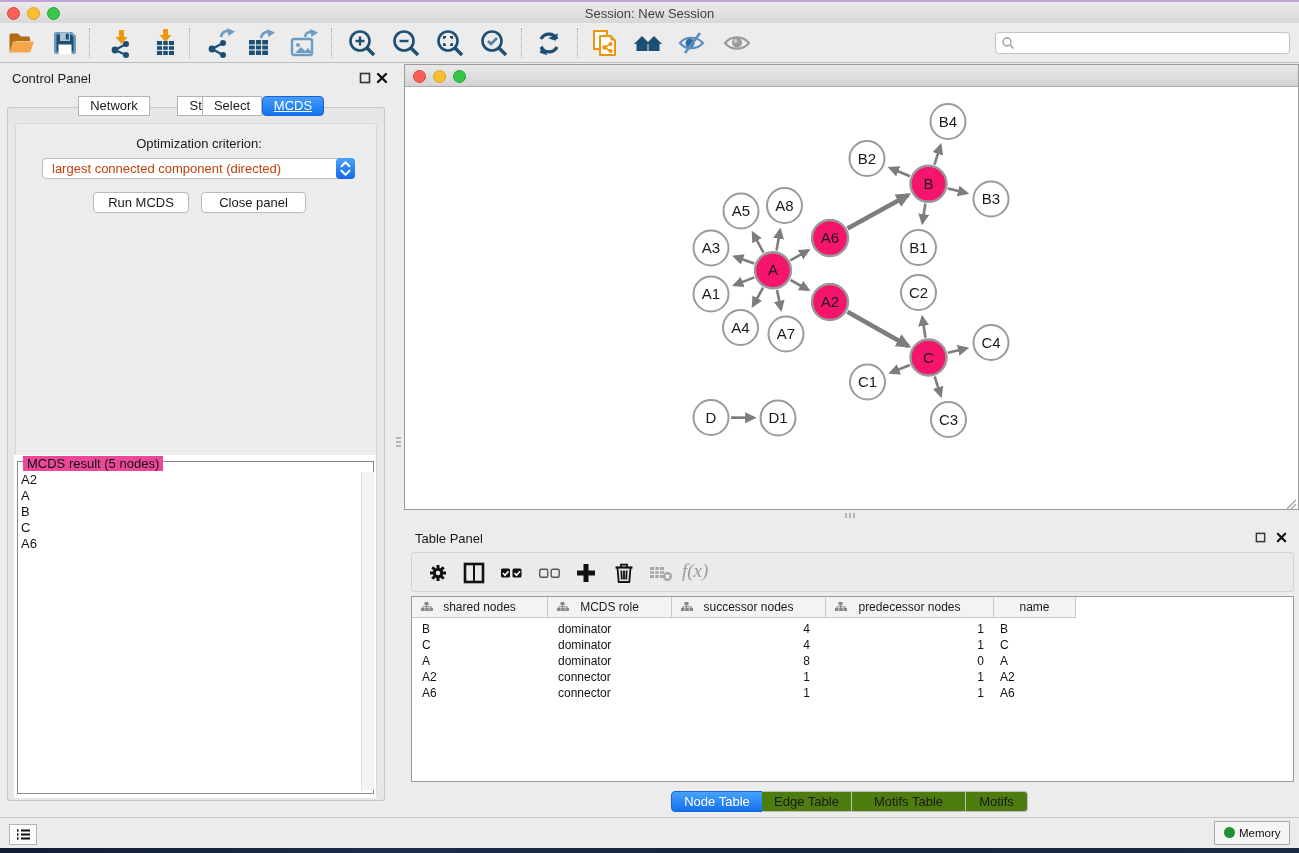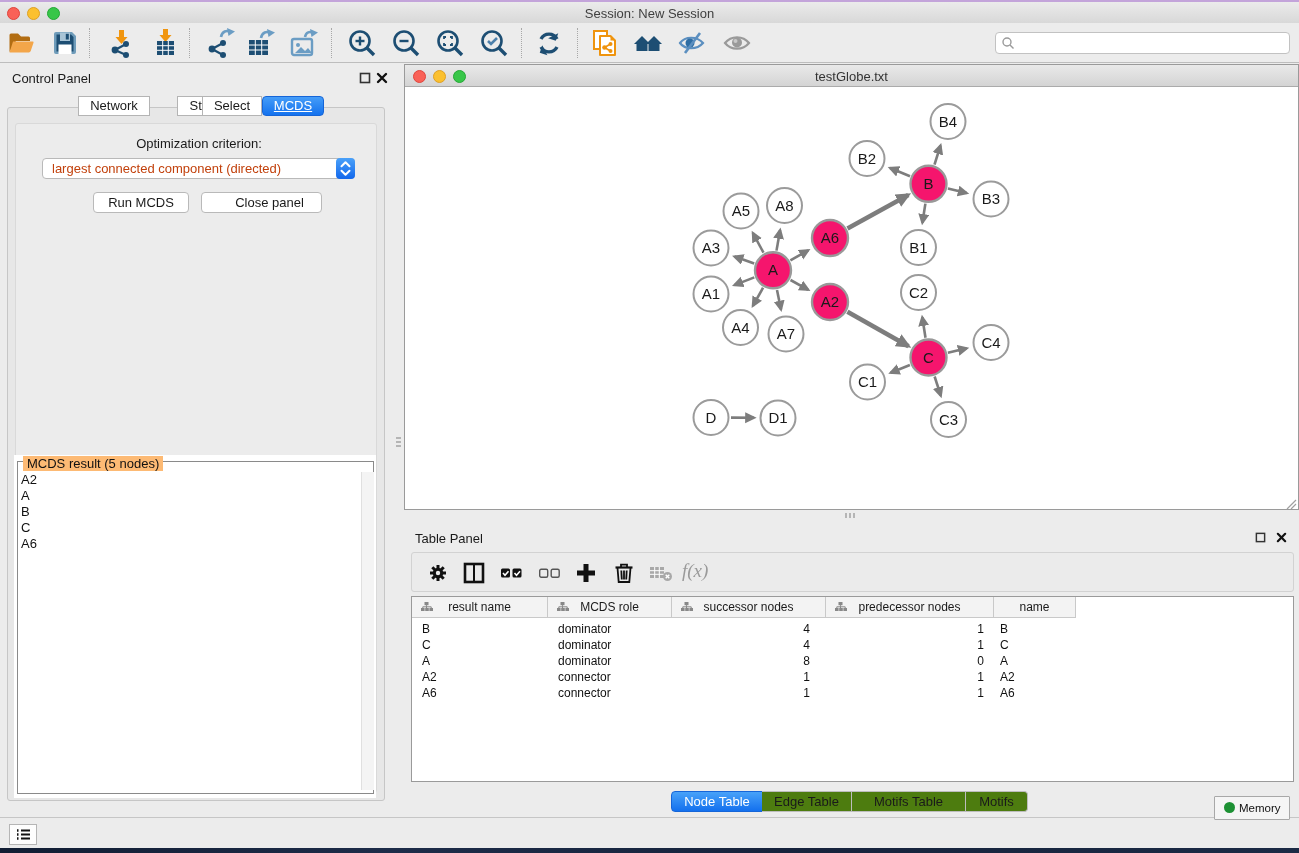--- a/index.html
+++ b/index.html
@@ -22,41 +22,41 @@
 .tabrow{top:96px;height:20px;font-size:13px;color:#1a1a1a;}
 .tab{position:absolute;top:0;height:18px;line-height:18px;text-align:center;background:#fff;border:1px solid #b4b4b4;}
 .tabsel{background:linear-gradient(#459df8,#1472ee);color:#fff;border:1px solid #1565d8;border-radius:4px;}
 #optlabel{left:0px;top:136px;width:398px;text-align:center;font-size:13px;color:#1a1a1a;}
 #combo{left:42px;top:158px;width:311px;height:19px;background:#fff;border:1px solid #b9b9b9;border-radius:4px;font-size:13px;color:#c2410c;line-height:19px;}
 #combobtn{left:336px;top:158px;width:19px;height:21px;background:linear-gradient(#4aa1f9,#1267ec);border-radius:4px;top:158px;}
 .btn{position:absolute;height:19px;background:#fff;border:1px solid #b9b9b9;border-radius:4px;font-size:13px;color:#1a1a1a;text-align:center;line-height:19px;}
 
 #mcdswhite{left:14px;top:455px;width:362px;height:343px;background:#fff;}
 #mcdsfs{left:17px;top:461px;width:355px;height:331px;border:1px solid #8a8a8a;border-right:1px solid #8a8a8a;}
-#mcdslegend{left:23px;top:456px;background:#fdba74;padding:0 4px;font-size:13px;color:#111;}
+#mcdslegend{left:23px;top:456px;background:#ec4899;padding:0 4px;font-size:13px;color:#111;}
 #mcdslist{left:21px;top:472px;width:340px;font-size:13px;color:#111;line-height:16.1px;}
 #mcdssb{left:361px;top:472px;width:12px;height:318px;background:#f4f4f4;border-left:1px solid #e0e0e0;}
 
 #netwin{left:404px;top:64px;width:895px;height:446px;border:1px solid #9a9a9a;background:#fff;box-sizing:border-box;}
 #nettitle{left:0;top:0;width:893px;height:21px;background:linear-gradient(#e9e9e9,#d4d4d4);border-bottom:1px solid #ababab;}
 #netname{left:0;top:4px;width:893px;text-align:center;font-size:13px;color:#333;}
 .wl{width:11px;height:11px;border-radius:50%;top:5px;}
 
 #tpanel{left:404px;top:510px;width:895px;height:308px;background:#ececec;}
 #tptitle{left:11px;top:21px;font-size:13px;color:#1a1a1a;}
 #tbbox{left:7px;top:42px;width:881px;height:38px;background:#ebebeb;border:1px solid #d2d2d2;border-radius:3px;}
 #ttable{left:7px;top:86px;width:881px;height:184px;background:#fff;border:1px solid #9a9a9a;}
 .th{position:absolute;top:0;height:20px;background:#f3f3f3;border-right:1px solid #c9c9c9;border-bottom:1px solid #c9c9c9;font-size:12px;color:#1a1a1a;text-align:center;line-height:20px;}
 .td{position:absolute;font-size:12px;color:#111;height:16px;line-height:16px;}
 
 .btab{position:absolute;top:281px;height:19px;background:#4d7c0f;border:1px solid #bdbdbd;font-size:13px;color:#1a1a1a;text-align:center;line-height:19px;}
 
 #statusbar{left:0;top:817px;width:1299px;height:31px;background:#ececec;border-top:1px solid #c6c6c6;}
 #listbtn{left:9px;top:824px;width:26px;height:19px;background:#fdfdfd;border:1px solid #b5b5b5;}
-#membtn{left:1214px;top:796px;width:74px;height:22px;background:#f5f5f5;border:1px solid #a8a8a8;border-radius:1px;font-size:11.5px;color:#111;}
+#membtn{left:1214px;top:821px;width:74px;height:22px;background:#f5f5f5;border:1px solid #a8a8a8;border-radius:1px;font-size:11.5px;color:#111;}
 #desktop{left:0;top:848px;width:1299px;height:5px;background:linear-gradient(90deg,#111d33,#1d2c49 30%,#16233c 60%,#1b2a45);}
 svg{display:block;}
 </style></head>
 <body>
 <div class="abs" id="topline"></div>
 <div class="abs" id="titlebar"></div>
 <div class="abs tl" style="left:7px;background:#f96157;border:0.5px solid #e0443c;"></div>
 <div class="abs tl" style="left:27px;background:#fbc02f;border:0.5px solid #dfa023;"></div>
 <div class="abs tl" style="left:47px;background:#38c649;border:0.5px solid #24a835;"></div>
 <div class="abs" id="title">Session: New Session</div>
@@ -215,33 +215,32 @@
   </div>
 <div class="abs" id="optlabel">Optimization criterion:</div>
 <div class="abs" id="combo"><span style="padding-left:9px;">largest connected component (directed)</span></div>
 <div class="abs" id="combobtn">
     <svg width="19" height="21" viewBox="0 0 19 21">
       <path d="M5.5 8.2 L9.5 4.2 L13.5 8.2" fill="none" stroke="#fff" stroke-width="2" stroke-linecap="round" stroke-linejoin="round"></path>
       <path d="M5.5 12.8 L9.5 16.8 L13.5 12.8" fill="none" stroke="#fff" stroke-width="2" stroke-linecap="round" stroke-linejoin="round"></path>
     </svg>
   </div>
 <div class="btn" style="left:93px;top:192px;width:94px;">Run MCDS</div>
-<div class="btn" style="left:201px;top:192px;width:103px;padding-left:16px;">Close panel</div>
+<div class="btn" style="left:201px;top:192px;width:103px;">Close panel</div>
 <div class="abs" id="mcdswhite"></div>
 <div class="abs" id="mcdsfs"></div>
 <div class="abs" id="mcdslegend">MCDS result (5 nodes)</div>
 <div class="abs" id="mcdslist">A2<br>A<br>B<br>C<br>A6</div>
 <div class="abs" id="mcdssb"></div>
 
 <div class="abs" id="netwin">
 <div class="abs" id="nettitle"></div>
 <div class="abs wl" style="left:8px;background:#f96157;border:0.5px solid #e0443c;"></div>
 <div class="abs wl" style="left:28px;background:#fbc02f;border:0.5px solid #dfa023;"></div>
 <div class="abs wl" style="left:48px;background:#38c649;border:0.5px solid #24a835;"></div>
-<div class="abs" id="netname">testGlobe.txt</div>
 <svg class="abs" style="left:1px;top:22px;" width="893" height="423" viewBox="0 0 893 423">
 <defs>
 <marker id="ah" markerWidth="5.4" markerHeight="4.4" refX="3.4" refY="2.1" orient="auto" markerUnits="strokeWidth">
           <path d="M0,0 L4.4,2.1 L0,4.2 z" fill="#7d7d7d"></path>
         </marker>
 <marker id="ah2" markerWidth="4" markerHeight="3.2" refX="2.6" refY="1.5" orient="auto" markerUnits="strokeWidth">
           <path d="M0,0 L3.3,1.5 L0,3 z" fill="#7d7d7d"></path>
         </marker>
 </defs>
 <style>
@@ -380,21 +379,21 @@
           <line x1="0" y1="7.3" x2="14" y2="7.3"></line>
           <line x1="4.7" y1="0" x2="4.7" y2="11"></line>
           <line x1="9.3" y1="0" x2="9.3" y2="11"></line>
         </g>
       </g>
 <circle cx="18.5" cy="15.5" r="4.5" fill="#a8a8a8"></circle>
       <path d="M16.7 13.7 l3.6 3.6 M20.3 13.7 l-3.6 3.6" stroke="#fff" stroke-width="1.4"></path>
     </svg>
 <div class="abs" style="left:278px;top:50px;font-family:'Liberation Serif',serif;font-style:italic;font-size:19px;color:#9a9a9a;"><i>f(x)</i></div>
 <div class="abs" id="ttable">
-      <div class="th" style="left:0px;width:135px;">result name</div>
+      <div class="th" style="left:0px;width:135px;">shared nodes</div>
 <div class="th" style="left:136px;width:123px;">MCDS role</div>
 <div class="th" style="left:260px;width:153px;">successor nodes</div>
 <div class="th" style="left:414px;width:167px;">predecessor nodes</div>
 <div class="th" style="left:582px;width:81px;">name</div>
 <svg class="abs" style="left:8px;top:4px;" width="14" height="12" viewBox="0 0 14 12">
         <g fill="#888">
           <rect x="4.5" y="1" width="4" height="3.2"></rect>
           <rect x="1" y="7" width="3.6" height="3"></rect>
           <rect x="5.2" y="7" width="3.6" height="3"></rect>
           <rect x="9.4" y="7" width="3.6" height="3"></rect>

